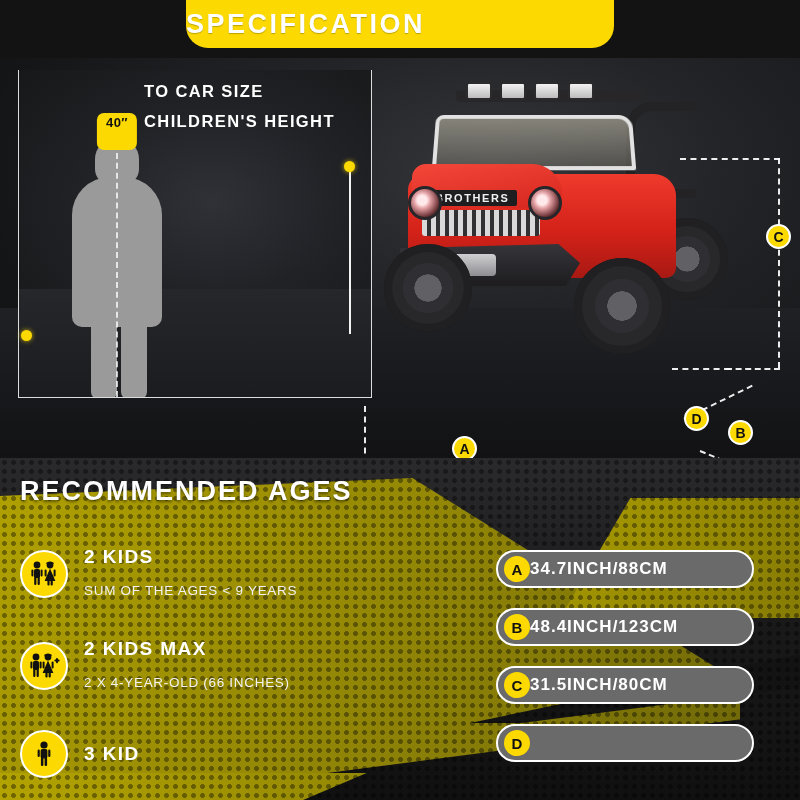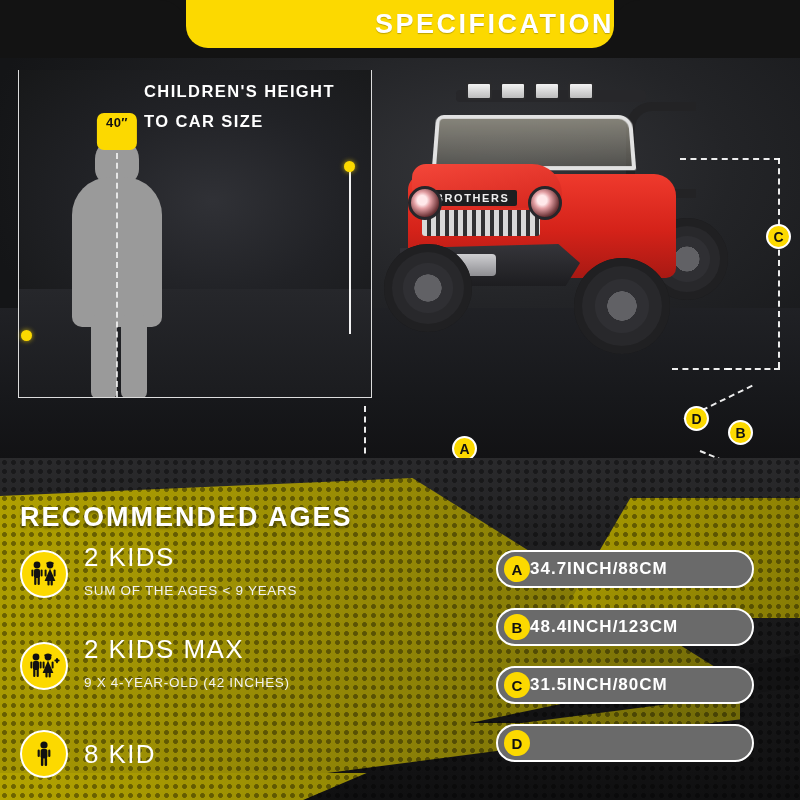--- a/index.html
+++ b/index.html
@@ -14,21 +14,21 @@
 
   
   .header {
     position:absolute; top:0; left:0; width:800px; height:58px;
     background:#131313; z-index:20;
   }
   .header-banner {
     position:absolute; top:0; left:186px; width:428px; height:48px;
     background:#FCD900;
     border-bottom-left-radius:22px; border-bottom-right-radius:22px;
-    display:flex; align-items:center; justify-content:flex-end;
+    display:flex; align-items:center; justify-content:flex-start;
   }
   .header-banner::before, .header-banner::after {
     content:""; position:absolute; top:0; width:26px; height:26px;
     background:#131313;
   }
   .header-banner::before { left:-26px; border-top-right-radius:26px; }
   .header-banner::after  { right:-26px; border-top-left-radius:26px; }
   .header-title {
     font-size:27px; font-weight:bold; color:#ffffff;
     letter-spacing:2.5px;
@@ -289,35 +289,34 @@
   .bot-accent-strip {
     position:absolute; left:0; top:315px; width:470px; height:40px;
     background:linear-gradient(90deg,#b3a300 0%, #8a8006 100%);
     clip-path:polygon(0 0, 78% 0, 58% 100%, 0 100%);
   }
 
   .section-title {
     position:absolute; left:20px; top:18px; z-index:6;
     color:#ffffff; font-size:27px; font-weight:bold; letter-spacing:2px;
     text-shadow:0 2px 3px rgba(0,0,0,.45);
-    margin-top:26px;
   }
 
   
   .age-list { position:absolute; left:20px; top:88px; width:420px; z-index:8; }
   .age-row { display:flex; align-items:center; margin-bottom:37px; }
   .age-icon {
     width:48px; height:48px; border-radius:50%;
     background:#FCD900; border:2.5px solid #ffffff;
     display:flex; align-items:center; justify-content:center;
     flex:0 0 48px; margin-right:16px;
   }
   .age-icon svg { display:block; }
   .age-text .age-title {
-    color:#ffffff; font-size:26px; font-weight:normal; letter-spacing:1.4px;
+    color:#ffffff; font-size:19px; font-weight:bold; letter-spacing:1.4px;
     line-height:22px;
   }
   .age-text .age-sub {
     color:#f2f2f2; font-size:13.5px; letter-spacing:.7px; line-height:20px;
     margin-top:13px;
   }
 
   
   .dim-list { position:absolute; left:496px; top:92px; z-index:9; }
   .dim-pill {
@@ -361,22 +360,22 @@
         <div class="sil-body"></div>
         <div class="sil-leg-l"></div>
         <div class="sil-leg-r"></div>
         <div class="sil-dash"></div>
       </div>
 
       <div class="grain"></div>
     </div>
 
     <div class="caption">
+      <div>TO CAR SIZE</div>
       <div>CHILDREN'S HEIGHT</div>
-      <div>TO CAR SIZE</div>
     </div>
 
     <div class="dot-yellow" style="left:21px; top:272px;"></div>
 
     <div class="car-main">
       <div class="cm-wheel cm-w-rr"></div>
       <div class="cm-cage"></div>
       <div class="cm-roofbar"></div>
       <div class="cm-light" style="left:88px;"></div>
       <div class="cm-light" style="left:122px;"></div>
@@ -467,37 +466,37 @@
             <rect x="20.6" y="20.5" width="2.2" height="5" rx="1" fill="#111"></rect>
             <rect x="14.6" y="9.6" width="2" height="7" rx="1" fill="#111"></rect>
             <rect x="23.6" y="9.6" width="2" height="7" rx="1" fill="#111"></rect>
             <path d="M16.4 2.6 h7.2 v1.3 h-7.2 z" fill="#111"></path>
             <rect x="26.4" y="7.6" width="5.2" height="1.9" rx="0.9" fill="#111"></rect>
             <rect x="28.05" y="5.95" width="1.9" height="5.2" rx="0.9" fill="#111"></rect>
           </svg>
         </div>
         <div class="age-text">
           <div class="age-title">2 KIDS MAX</div>
-          <div class="age-sub">9 X 4-YEAR-OLD (42 INCHES)</div>
+          <div class="age-sub">2 X 4-YEAR-OLD (66 INCHES)</div>
         </div>
       </div>
 
       <div class="age-row">
         <div class="age-icon">
           <svg width="22" height="28" viewBox="0 0 22 28" aria-hidden="true">
             <circle cx="11" cy="5" r="3.6" fill="#111"></circle>
             <rect x="7.6" y="9" width="6.8" height="9.6" rx="1.8" fill="#111"></rect>
             <rect x="7.9" y="17.6" width="2.5" height="8.4" rx="1.1" fill="#111"></rect>
             <rect x="11.6" y="17.6" width="2.5" height="8.4" rx="1.1" fill="#111"></rect>
             <rect x="4.6" y="9.6" width="2.2" height="7.4" rx="1.1" fill="#111"></rect>
             <rect x="15.2" y="9.6" width="2.2" height="7.4" rx="1.1" fill="#111"></rect>
           </svg>
         </div>
         <div class="age-text">
-          <div class="age-title">8 KID</div>
+          <div class="age-title">3 KID</div>
         </div>
       </div>
     </div>
 
     <div class="dim-list">
       <div class="dim-pill">
         <div class="dim-letter">A</div>
         <div class="dim-value">34.7INCH/88CM</div>
       </div>
       <div class="dim-pill">

